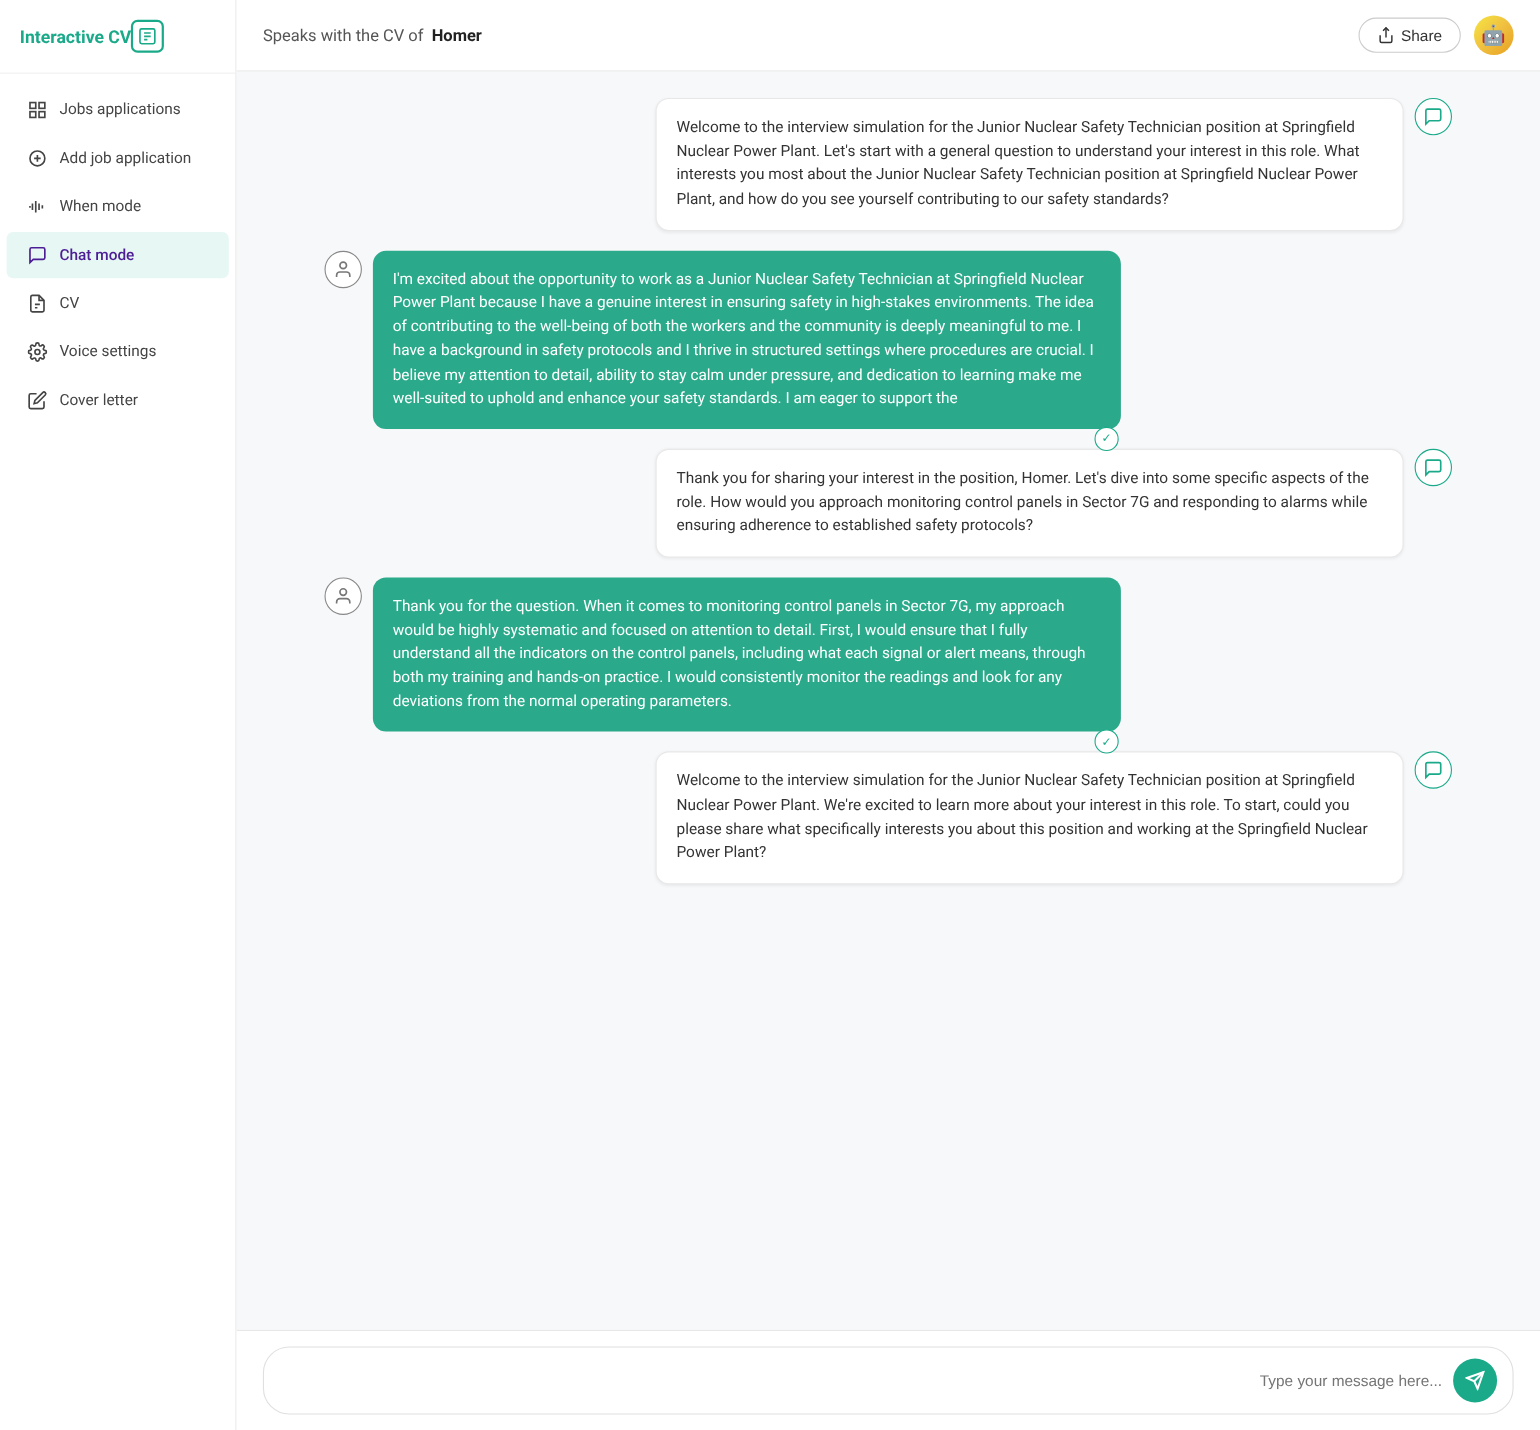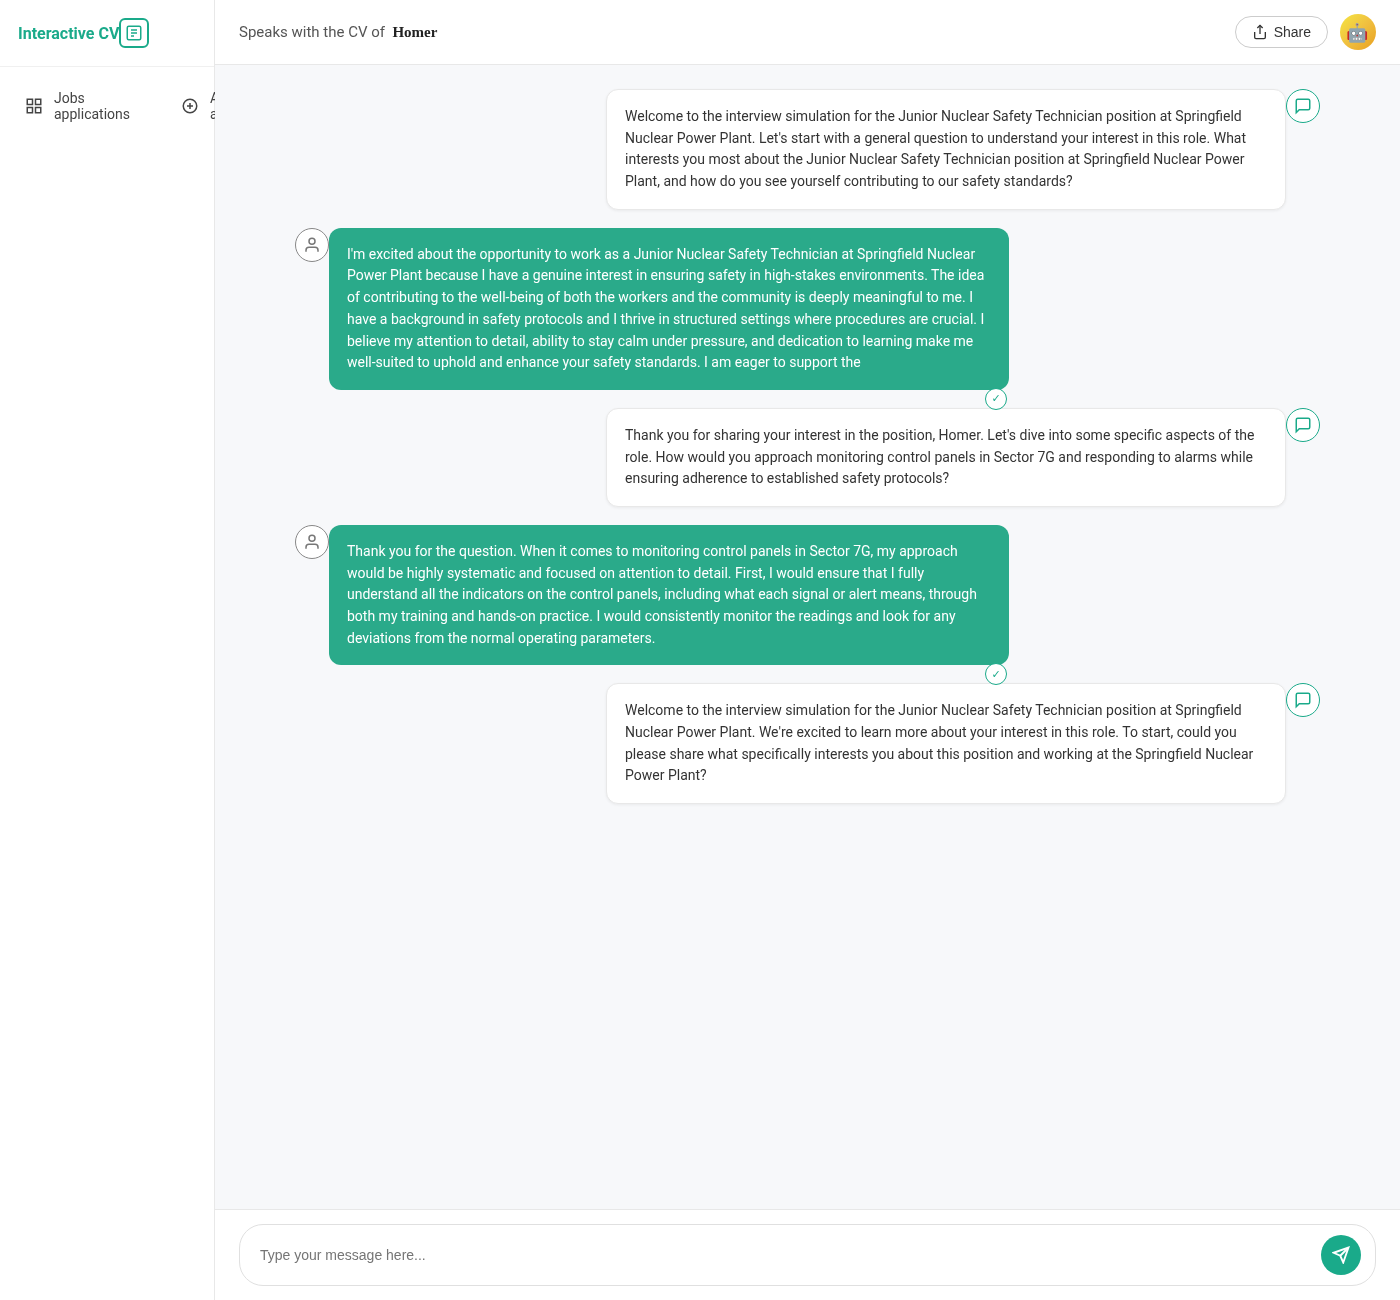--- a/index.html
+++ b/index.html
@@ -44,21 +44,21 @@
       border-radius: 6px;
       display: flex;
       align-items: center;
       justify-content: center;
       color: #1aaa8a;
       font-size: 14px;
     }
 
     .sidebar-nav {
       display: flex;
-      flex-direction: row;
+      flex-direction: column;
       padding: 12px 0;
       gap: 2px;
     }
 
     .nav-item {
       display: flex;
       align-items: center;
       gap: 10px;
       padding: 11px 18px;
       cursor: pointer;
@@ -105,21 +105,20 @@
     }
 
     .header-title {
       font-size: 15px;
       color: #555;
     }
 
     .header-title strong {
       color: #222;
       font-weight: 700;
-      font-family: Liberation Serif, serif;
     }
 
     .header-right {
       display: flex;
       align-items: center;
       gap: 12px;
     }
 
     .share-btn {
       display: flex;
@@ -154,20 +153,21 @@
       overflow-y: auto;
       padding: 24px 80px 24px 80px;
       display: flex;
       flex-direction: column;
       gap: 18px;
     }
 
     .message-row {
       display: flex;
       align-items: flex-start;
+      gap: 10px;
     }
 
     .message-row.bot {
       justify-content: flex-end;
       padding-left: 60px;
     }
 
     .message-row.user {
       justify-content: flex-start;
       padding-right: 60px;
@@ -257,20 +257,21 @@
       gap: 10px;
     }
 
     .message-input {
       flex: 1;
       border: none;
       outline: none;
       font-size: 14px;
       color: #333;
       background: transparent;
+      text-align: right;
     }
 
     .send-btn {
       width: 40px;
       height: 40px;
       border-radius: 50%;
       background: #1aaa8a;
       border: none;
       cursor: pointer;
       display: flex;

